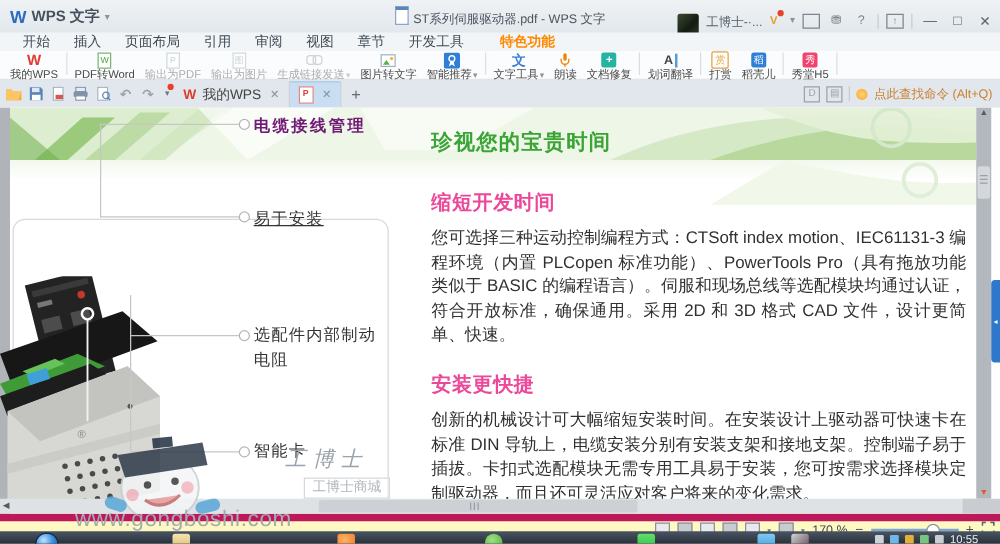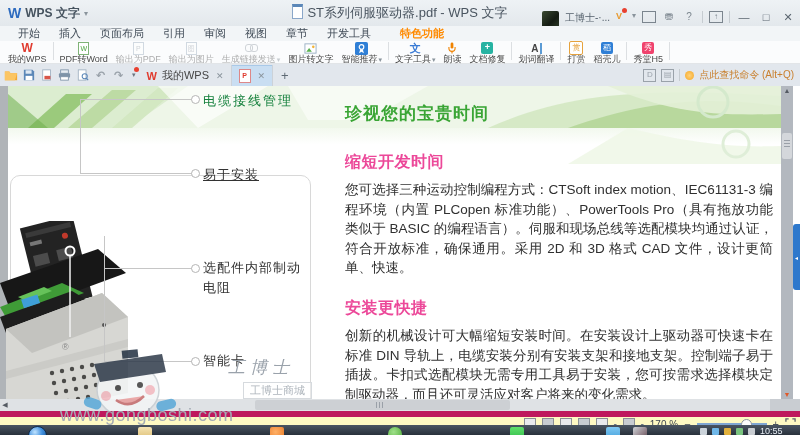--- a/index.html
+++ b/index.html
@@ -8,21 +8,21 @@
     -webkit-font-smoothing:antialiased;}
   .abs{position:absolute;}
 
   
   .titlebar{position:absolute;left:0;top:0;width:800px;height:26px;
     background:linear-gradient(#eef2f5,#e3e8ec);border-bottom:1px solid #d4d9dd;
     display:flex;align-items:center;font-size:12px;color:#3b4a59;}
   .wpsW{font-weight:bold;color:#2d6bbf;font-size:14px;margin:0 4px 0 8px;}
   .appname{font-weight:bold;color:#46535f;}
   .tcaret{font-size:8px;color:#8a949c;margin-left:4px;}
-  .tb-title{position:absolute;left:0;right:0;text-align:center;font-size:13px;color:#4a5560;pointer-events:none;}
+  .tb-title{position:absolute;left:0;right:0;text-align:center;font-size:10px;color:#4a5560;pointer-events:none;}
   .doc-ic{display:inline-block;width:9px;height:11px;background:#fff;border:1px solid #8aa7c9;
     border-top:3px solid #5b87b8;vertical-align:-2px;margin-right:4px;}
   .tb-right{position:absolute;right:4px;top:11px;height:26px;display:flex;align-items:flex-start;gap:6px;}
   .avatar{width:17px;height:17px;border-radius:2px;background:linear-gradient(135deg,#3a4a32,#141b12 60%,#2c3a26);}
   .uname{font-size:10px;color:#55616c;}
   .vip{font-size:9px;color:#e89a2f;font-weight:bold;position:relative;}
   .vip::after{content:"";position:absolute;right:-5px;top:-3px;width:5px;height:5px;border-radius:50%;background:#e8402f;}
   .wicon{font-size:10px;color:#7b858e;width:14px;text-align:center;}
   .winbox{display:inline-block;width:12px;height:10px;border:1px solid #7b858e;font-size:8px;line-height:9px;text-align:center;color:#7b858e;}
   .vsep{width:1px;height:12px;background:#c6ccd1;}
@@ -84,21 +84,21 @@
   
   .docarea{position:absolute;left:0;top:86px;width:800px;height:325px;background:#fff;overflow:hidden;}
   .leftstrip{position:absolute;left:0;top:0;width:8px;height:325px;background:#b0b4b8;}
   .callout-line{position:absolute;background:#c6c6c6;z-index:2;}
   .callout-dot{position:absolute;width:7px;height:7px;border:1px solid #b5b5b5;border-radius:50%;background:#fff;z-index:3;}
   .callout-label{position:absolute;font-size:13px;color:#333;letter-spacing:1px;z-index:3;line-height:20px;}
   .dheading{position:absolute;font-size:16px;font-weight:bold;color:#ec4899;letter-spacing:.5px;z-index:2;}
   .dpara{position:absolute;font-size:13.5px;line-height:19.6px;color:#303030;text-align:justify;z-index:2;overflow:hidden;}
   .photobox{position:absolute;left:10px;top:89px;width:299px;height:240px;border:1px solid #d8d8d8;border-radius:10px;z-index:1;}
   .greentitle{position:absolute;left:345px;top:16px;font-size:17px;font-weight:bold;color:#3aa535;letter-spacing:1px;z-index:2;}
-  .cabletext{position:absolute;left:203px;top:6px;font-size:13px;font-weight:normal;color:#15803d;letter-spacing:2px;z-index:3;}
+  .cabletext{position:absolute;left:203px;top:6px;font-size:13px;font-weight:bold;color:#701a75;letter-spacing:2px;z-index:3;}
 
   
   .vscroll{position:absolute;right:7px;top:0;width:12px;height:313px;background:#b3b8bf;z-index:10;}
   .vthumb{position:absolute;left:1px;top:47px;width:10px;height:26px;background:#d4d7db;border-radius:2px;}
   .vthumb::after{content:"";position:absolute;left:2px;top:10px;width:6px;height:1px;background:#9aa0a8;box-shadow:0 3px #9aa0a8,0 -3px #9aa0a8;}
   .varrow{position:absolute;left:0;width:12px;font-size:7px;text-align:center;color:#555b63;}
   .edgetab{position:absolute;right:0;top:138px;width:7px;height:66px;background:#2e78cc;border-radius:3px 0 0 3px;z-index:11;
     color:#fff;font-size:6px;display:flex;align-items:center;justify-content:center;}
   .hscroll{position:absolute;left:0;top:313px;width:781px;height:12px;background:#dfe2e5;z-index:10;}
   .hthumb{position:absolute;left:255px;top:1px;width:255px;height:10px;background:#cdd0d4;border-radius:2px;}

